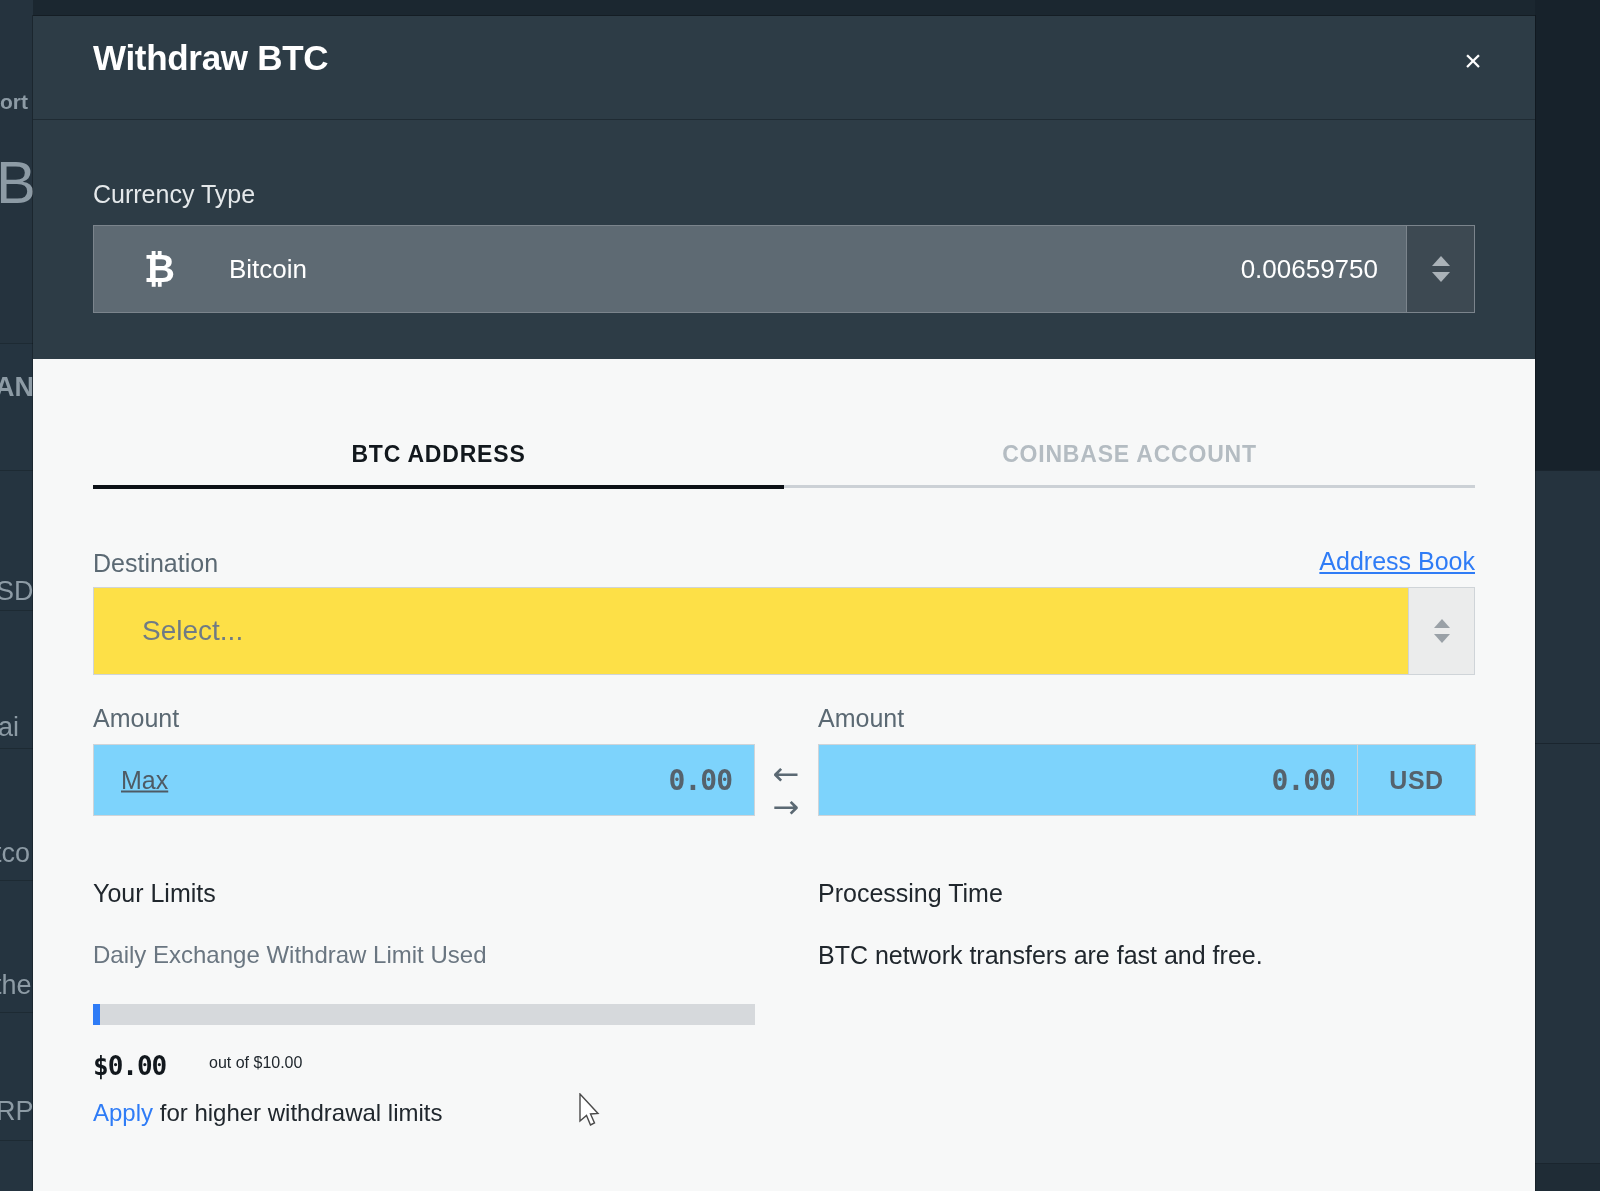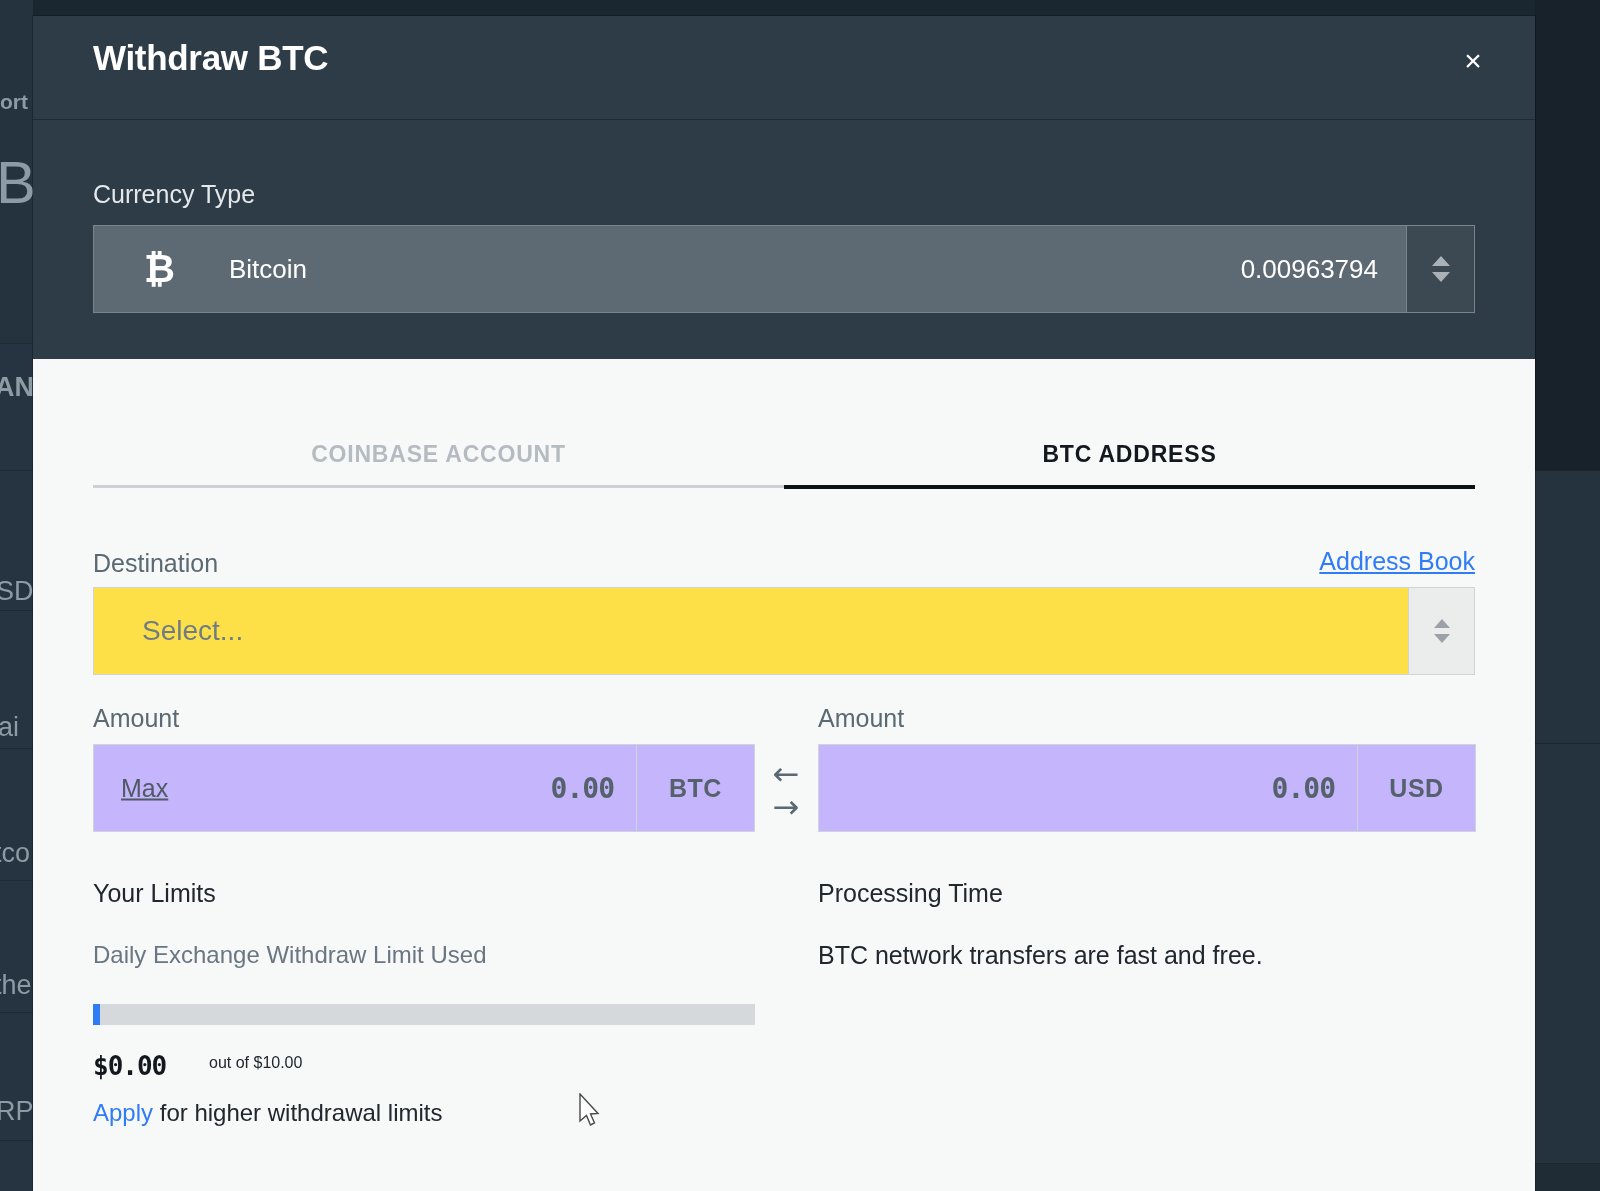--- a/index.html
+++ b/index.html
@@ -195,22 +195,22 @@
     display: flex; flex-direction: column;
     align-items: center; justify-content: center;
     gap: 6px; cursor: pointer;
   }
 
   
   .amt-label-left  { position: absolute; left: 60px;  top: 345px; color:#5b6973; font-size: 25px; }
   .amt-label-right { position: absolute; left: 785px; top: 345px; color:#5b6973; font-size: 25px; }
 
   .amt-box {
-    position: absolute; top: 385px; height: 88px;
-    display: flex; border: 1px solid #cfd4d8; background: #c4b5fd;
+    position: absolute; top: 385px; height: 72px;
+    display: flex; border: 1px solid #cfd4d8; background: #7dd3fc;
   }
   .amt-box.left  { left: 60px;  width: 662px; }
   .amt-box.right { left: 785px; width: 658px; }
   .amt-field {
     flex: 1; position: relative; cursor: text;
   }
   .max-link {
     position: absolute; left: 27px; top: 50%;
     transform: translateY(-50%);
     color: #4e5a64; font-size: 25px;
@@ -316,39 +316,39 @@
         <div class="close-btn">×</div>
       </div>
 
       <div class="currency-section">
         <div class="currency-label">Currency Type</div>
 
         <div class="currency-select">
           <div class="currency-main">
             <span class="btc-glyph">₿</span>
             <span class="currency-name">Bitcoin</span>
-            <span class="currency-amount">0.00963794</span>
+            <span class="currency-amount">0.00659750</span>
           </div>
           <div class="currency-stepper">
             <span class="chev up"></span>
             <span class="chev down"></span>
           </div>
         </div>
       </div>
     </div>
 
     <div class="body-light">
 
       <div class="tabs">
+        <div class="tab active">
+          <span>BTC ADDRESS</span>
+          <span class="underline"></span>
+        </div>
         <div class="tab inactive">
           <span>COINBASE ACCOUNT</span>
-          <span class="underline"></span>
-        </div>
-        <div class="tab active">
-          <span>BTC ADDRESS</span>
           <span class="underline"></span>
         </div>
       </div>
 
       <div class="dest-label">Destination</div>
 
       <div class="address-book">Address Book</div>
 
       <div class="dest-select">
         <div class="dest-main">
@@ -362,21 +362,20 @@
 
       <div class="amt-label-left">Amount</div>
 
       <div class="amt-label-right">Amount</div>
 
       <div class="amt-box left">
         <div class="amt-field">
           <span class="max-link">Max</span>
           <span class="amt-value">0.00</span>
         </div>
-        <div class="amt-unit">BTC</div>
       </div>
 
       <div class="swap-arrows">
         <span>←</span>
         <span>→</span>
       </div>
 
       <div class="amt-box right">
         <div class="amt-field">
           <span class="amt-value">0.00</span>

